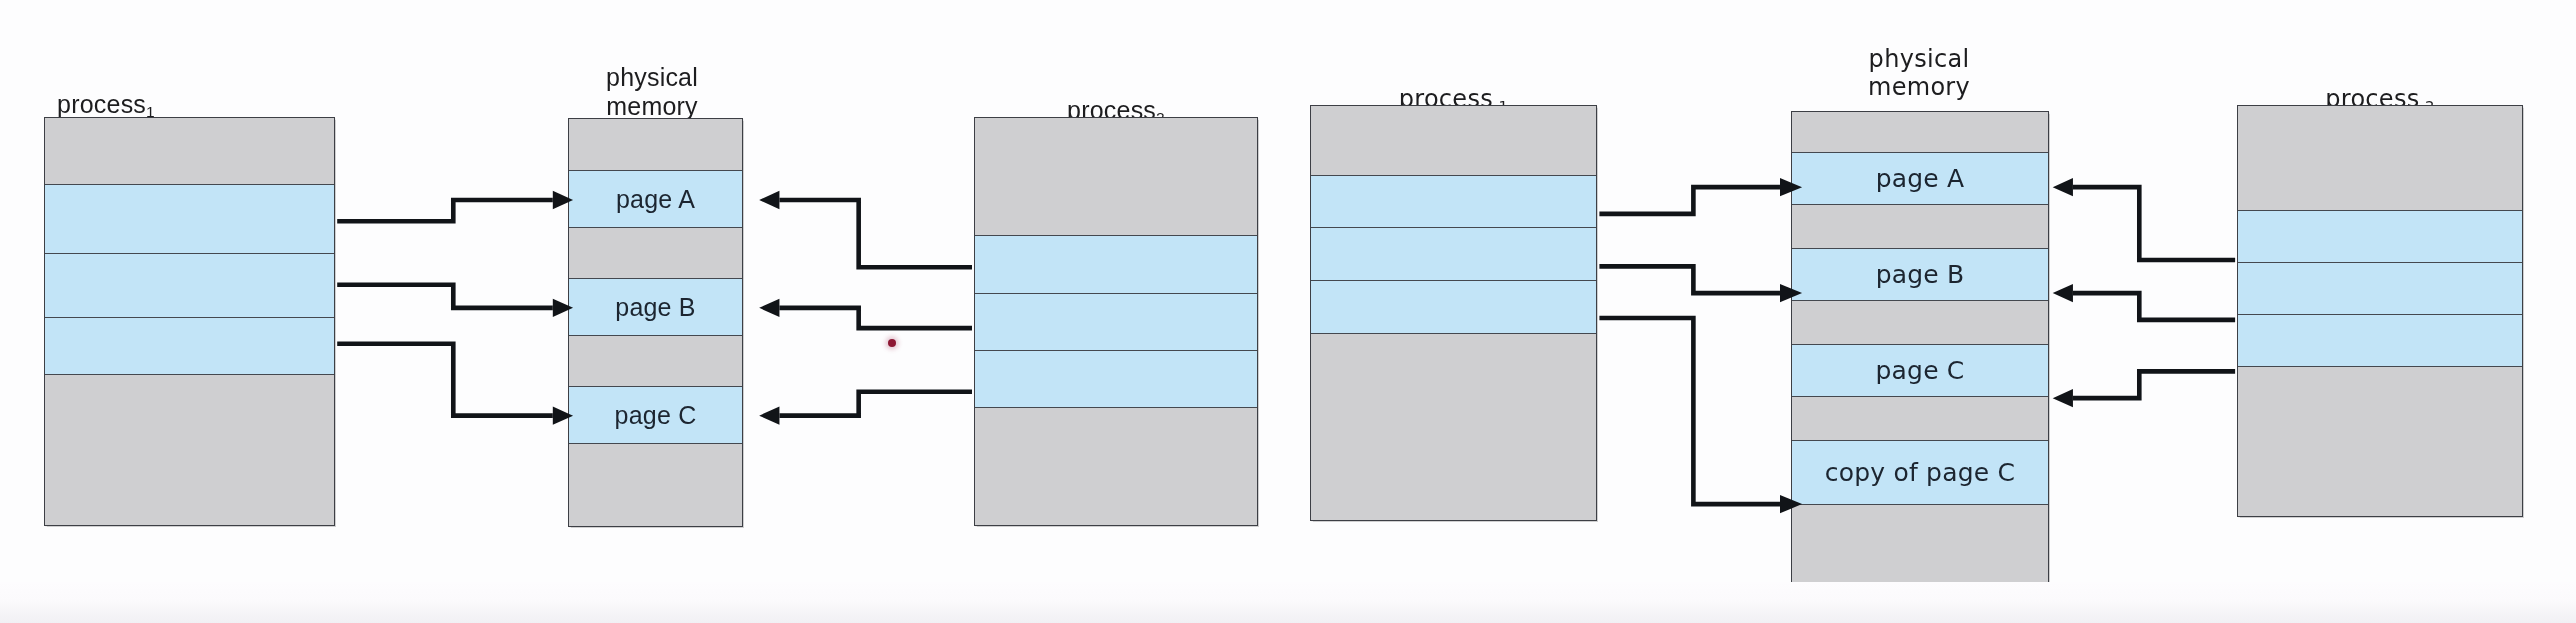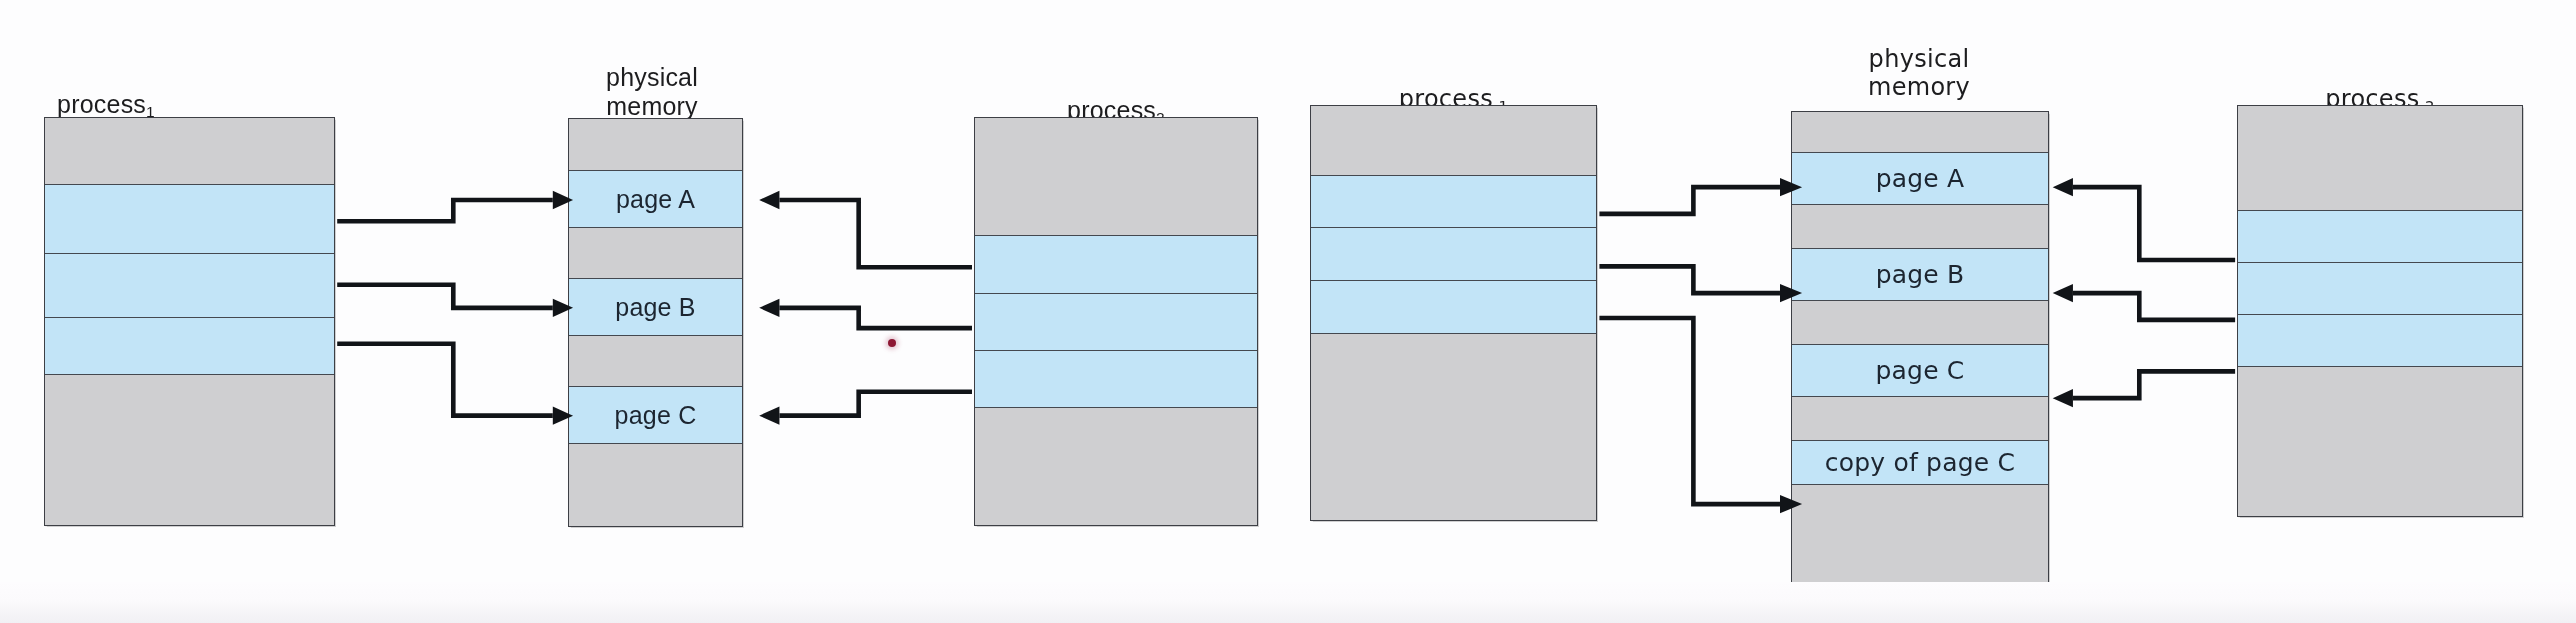--- a/index.html
+++ b/index.html
@@ -190,21 +190,21 @@
     </div>
     <div class="cell" style="height:44px;"></div>
     <div class="cell blue" style="height:52px;">
       <span class="cell-label">page B</span>
     </div>
     <div class="cell" style="height:44px;"></div>
     <div class="cell blue" style="height:52px;">
       <span class="cell-label">page C</span>
     </div>
     <div class="cell" style="height:44px;"></div>
-    <div class="cell blue" style="height:44px;">
+    <div class="cell blue" style="height:64px;">
       <span class="cell-label">copy of page C</span>
     </div>
     <div class="cell" style="height:48px;"></div>
   </div>
 
   <div class="coltitle sansB spaced" style="left:2237px; top:57px; width:286px;">
     <span>process</span><sub>2</sub>
   </div>
 
   <div class="memcol humanist" style="left:2237px; top:105px; width:286px; height:412px;">

